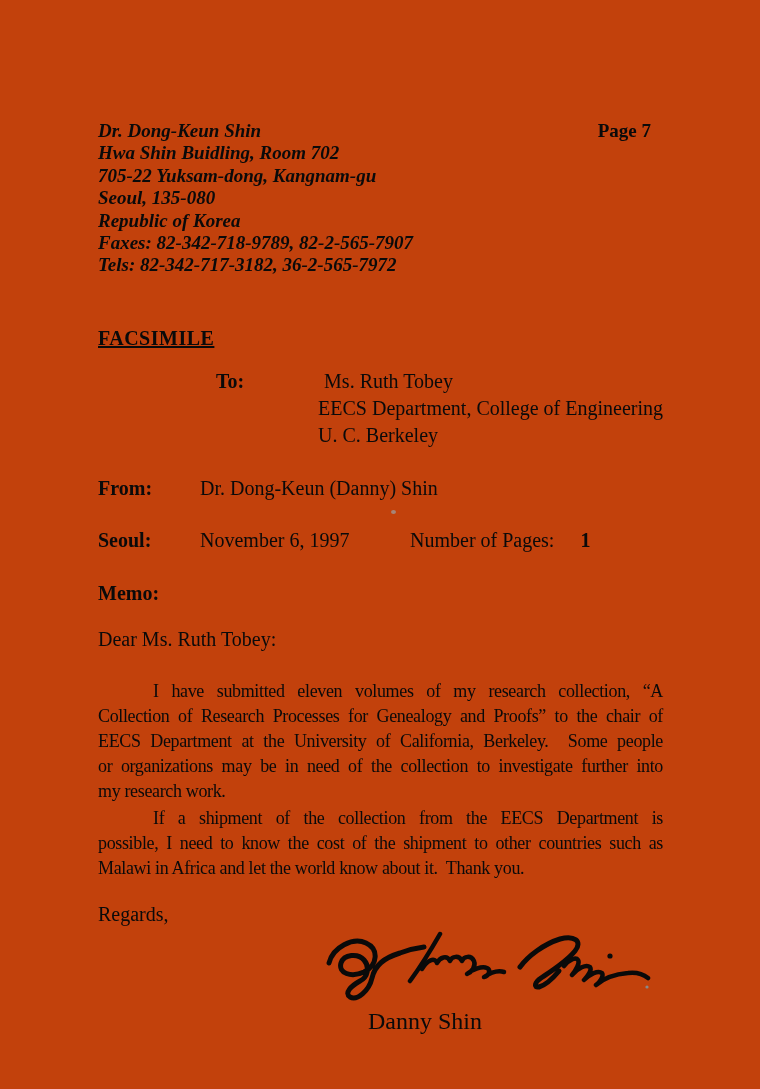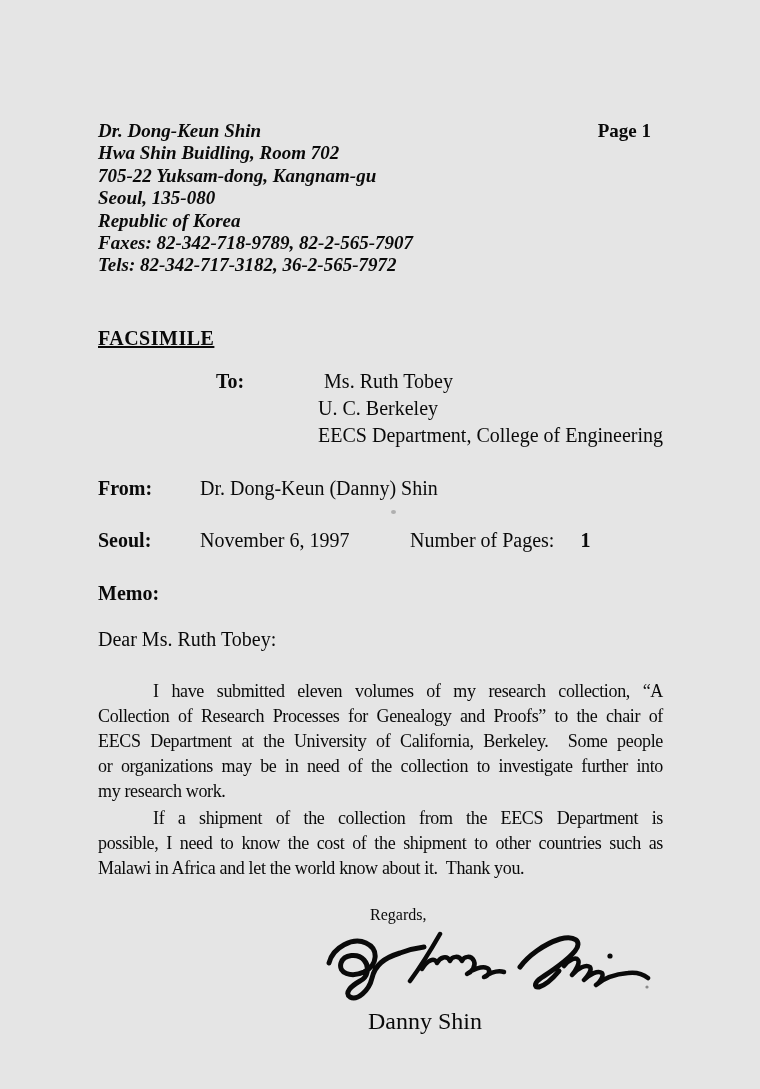--- a/index.html
+++ b/index.html
@@ -1,20 +1,20 @@
 <!DOCTYPE html>
 <html><head>
 <meta charset="utf-8">
 <style>
   html,body { margin:0; padding:0; background:#888; }
   .page {
     position:relative;
     width:760px; height:1089px;
     margin:0 auto;
-    background:#e5e5e5;
+    background:#c2410c;
     font-family:"Liberation Serif", serif;
     color:#0a0a0a;
     overflow:hidden;
   }
   .content { position:absolute; left:98px; top:120px; width:565px; }
 
   
   .sender-header { font-weight:bold; font-style:italic; font-size:19px; line-height:22.4px; }
   .header-first { display:flex; justify-content:space-between; align-items:flex-start; }
   .page-number { font-style:normal; font-weight:bold; font-size:19px; padding-right:12px; white-space:nowrap; }
@@ -43,55 +43,55 @@
 
   
   .paragraph { margin-top:26px; font-size:18px; letter-spacing:-0.35px; line-height:25px; }
   .paragraph.second { margin-top:2px; }
   .body-line { text-align:justify; text-align-last:justify; white-space:normal; }
   .body-line.first { text-indent:55px; }
   .body-line.last { text-align-last:left; }
 
   
   .closing-block { margin-top:21px; }
-  .closing-word { font-size:16px; line-height:25px; margin-left:272px; }
+  .closing-word { font-size:20px; line-height:25px; }
   .signature-svg { display:block; margin:4px 0 0 228px; }
   .signer-name { font-size:24px; line-height:25px; margin-top:6px; margin-left:270px; }
 
   
   .speck { position:absolute; left:391px; top:510px; width:5px; height:4px;
            background:#9c9c9c; border-radius:50%; opacity:.75; }
 </style>
 </head>
 <body>
 
 <div class="page">
   <div class="content">
 
     <div class="sender-header">
       <div class="header-first">
         <span>Dr. Dong-Keun Shin</span>
-        <span class="page-number">Page 1</span>
+        <span class="page-number">Page 7</span>
       </div>
       <div>Hwa Shin Buidling, Room 702</div>
       <div>705-22 Yuksam-dong, Kangnam-gu</div>
       <div>Seoul, 135-080</div>
       <div>Republic of Korea</div>
       <div>Faxes: 82-342-718-9789, 82-2-565-7907</div>
       <div>Tels: 82-342-717-3182, 36-2-565-7972</div>
     </div>
 
     <div class="fax-title">FACSIMILE</div>
 
     <div class="row to-row">
       <span class="row-label">To:</span>
       <span>
         <div class="to-line-first">Ms. Ruth Tobey</div>
+        <div>EECS Department, College of Engineering</div>
         <div>U. C. Berkeley</div>
-        <div>EECS Department, College of Engineering</div>
       </span>
     </div>
 
     <div class="row from-row">
       <span class="row-label">From:</span>
       <span>Dr. Dong-Keun (Danny) Shin</span>
     </div>
 
     <div class="row date-row">
       <span class="row-label">Seoul:</span>

